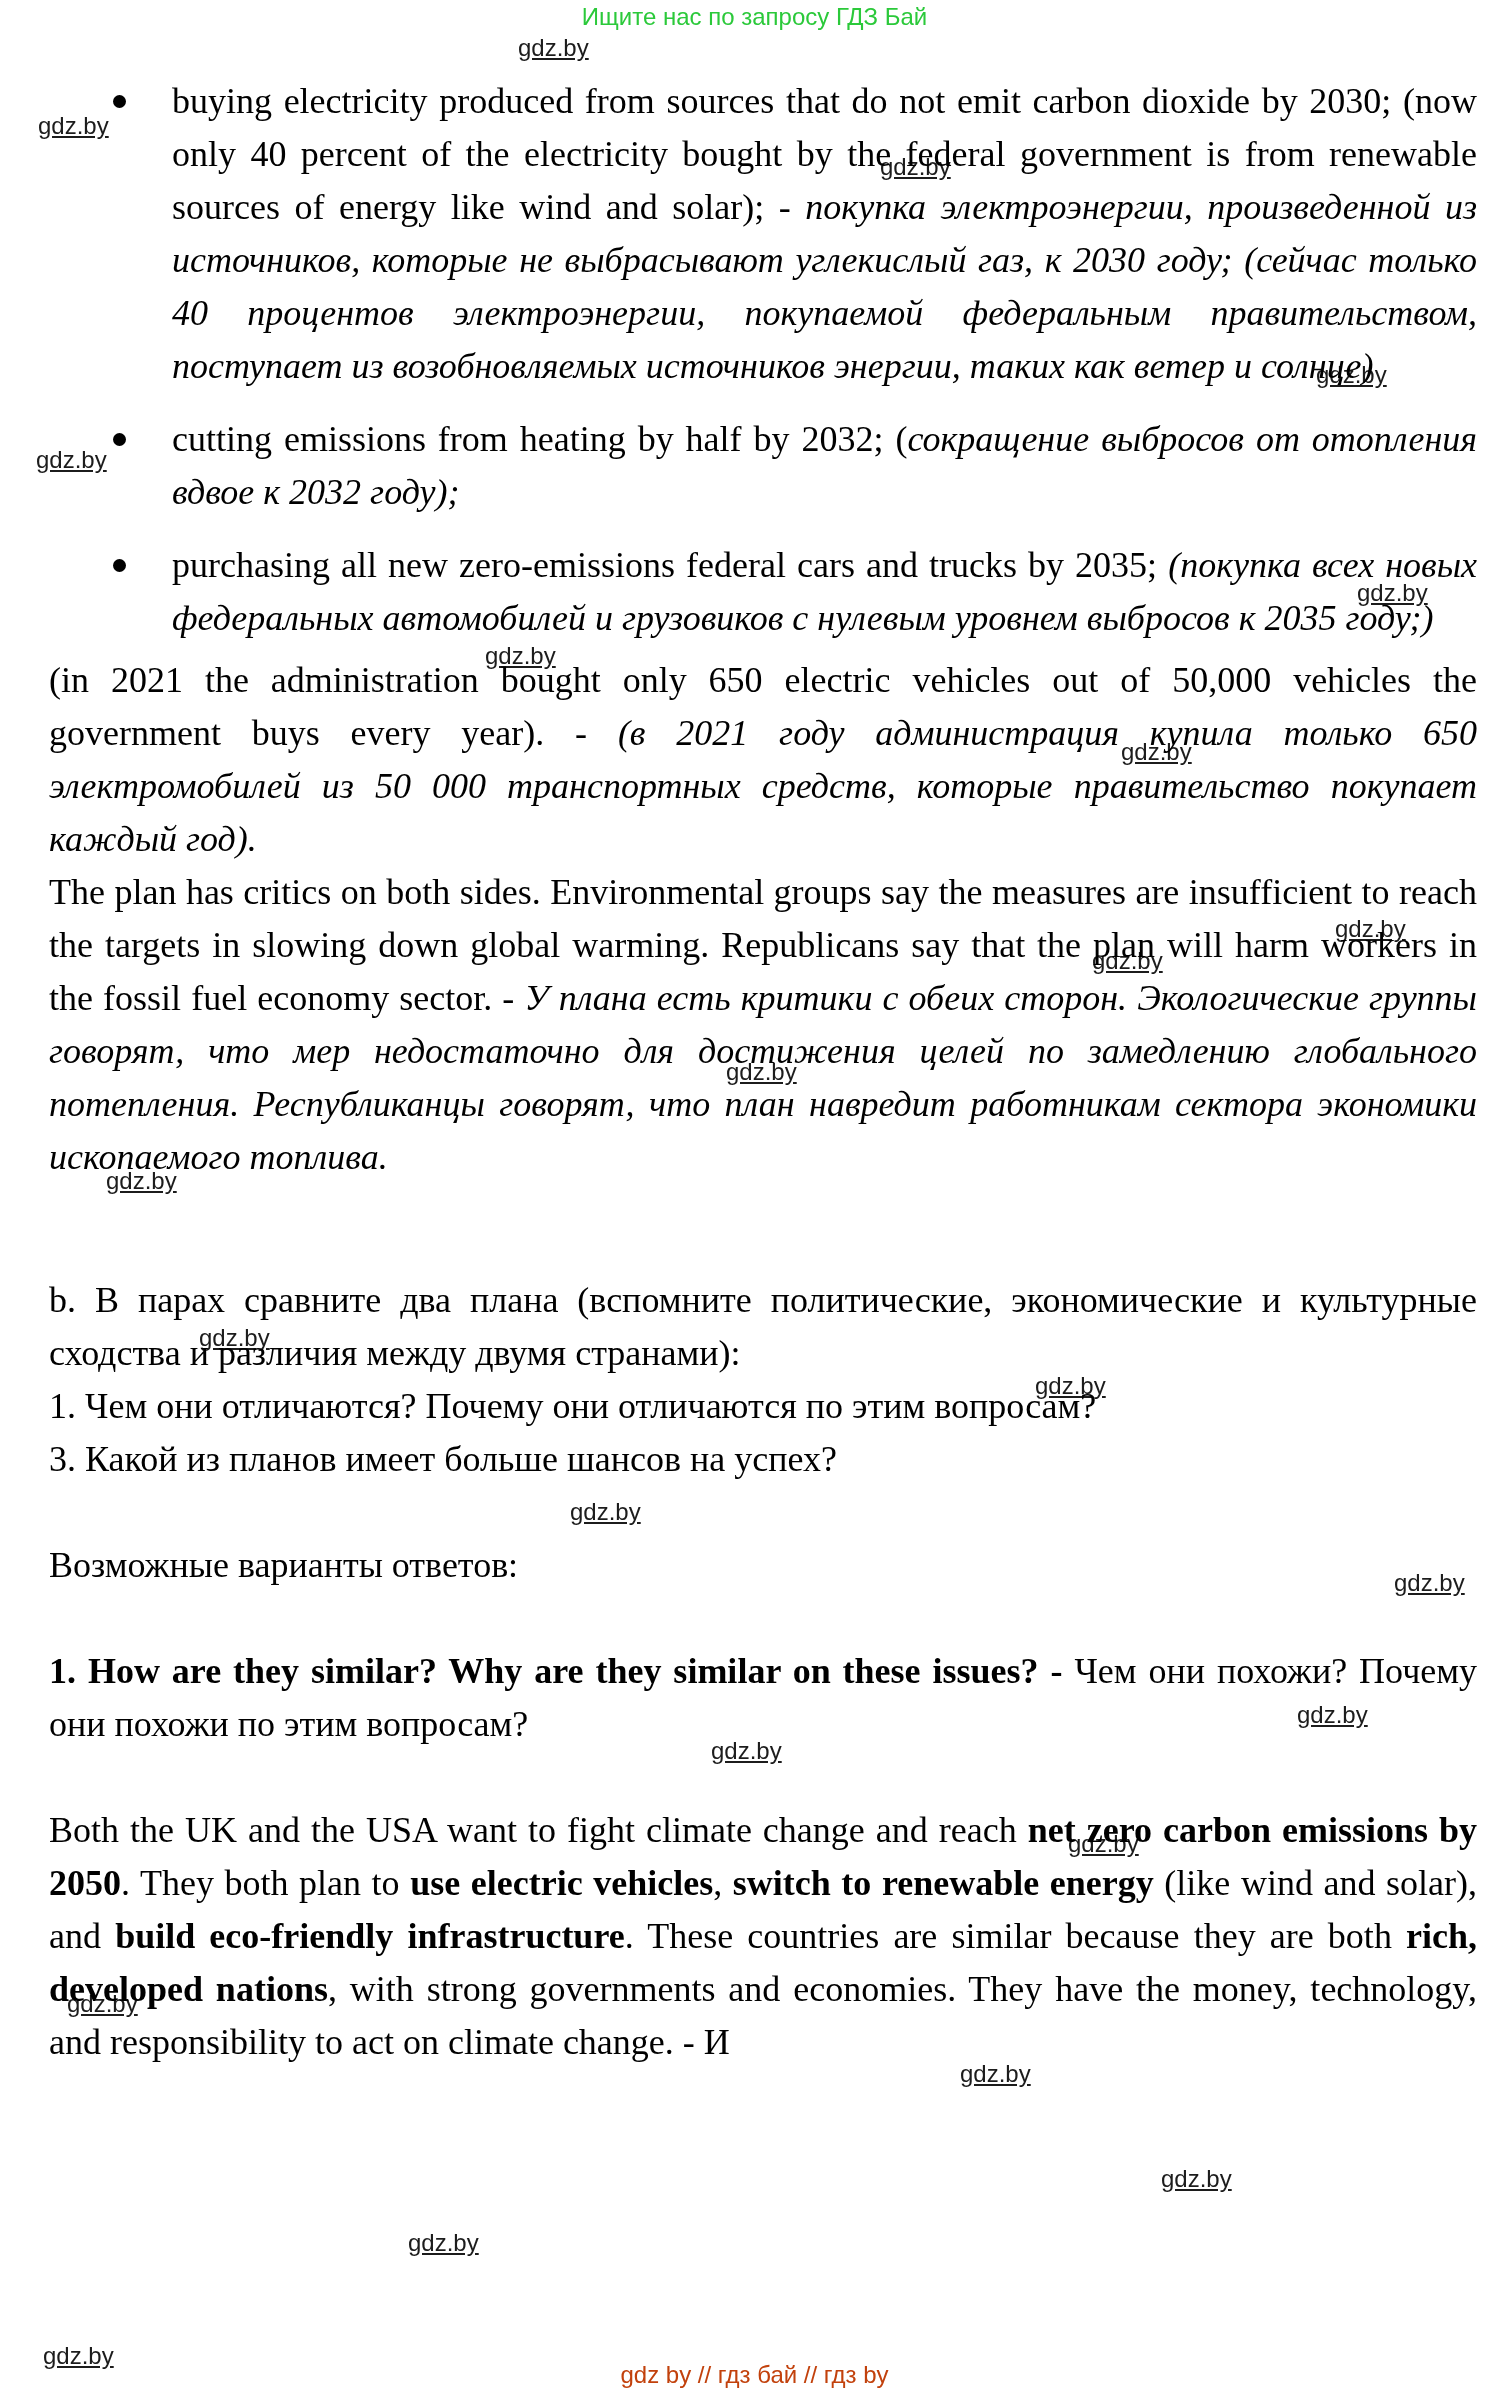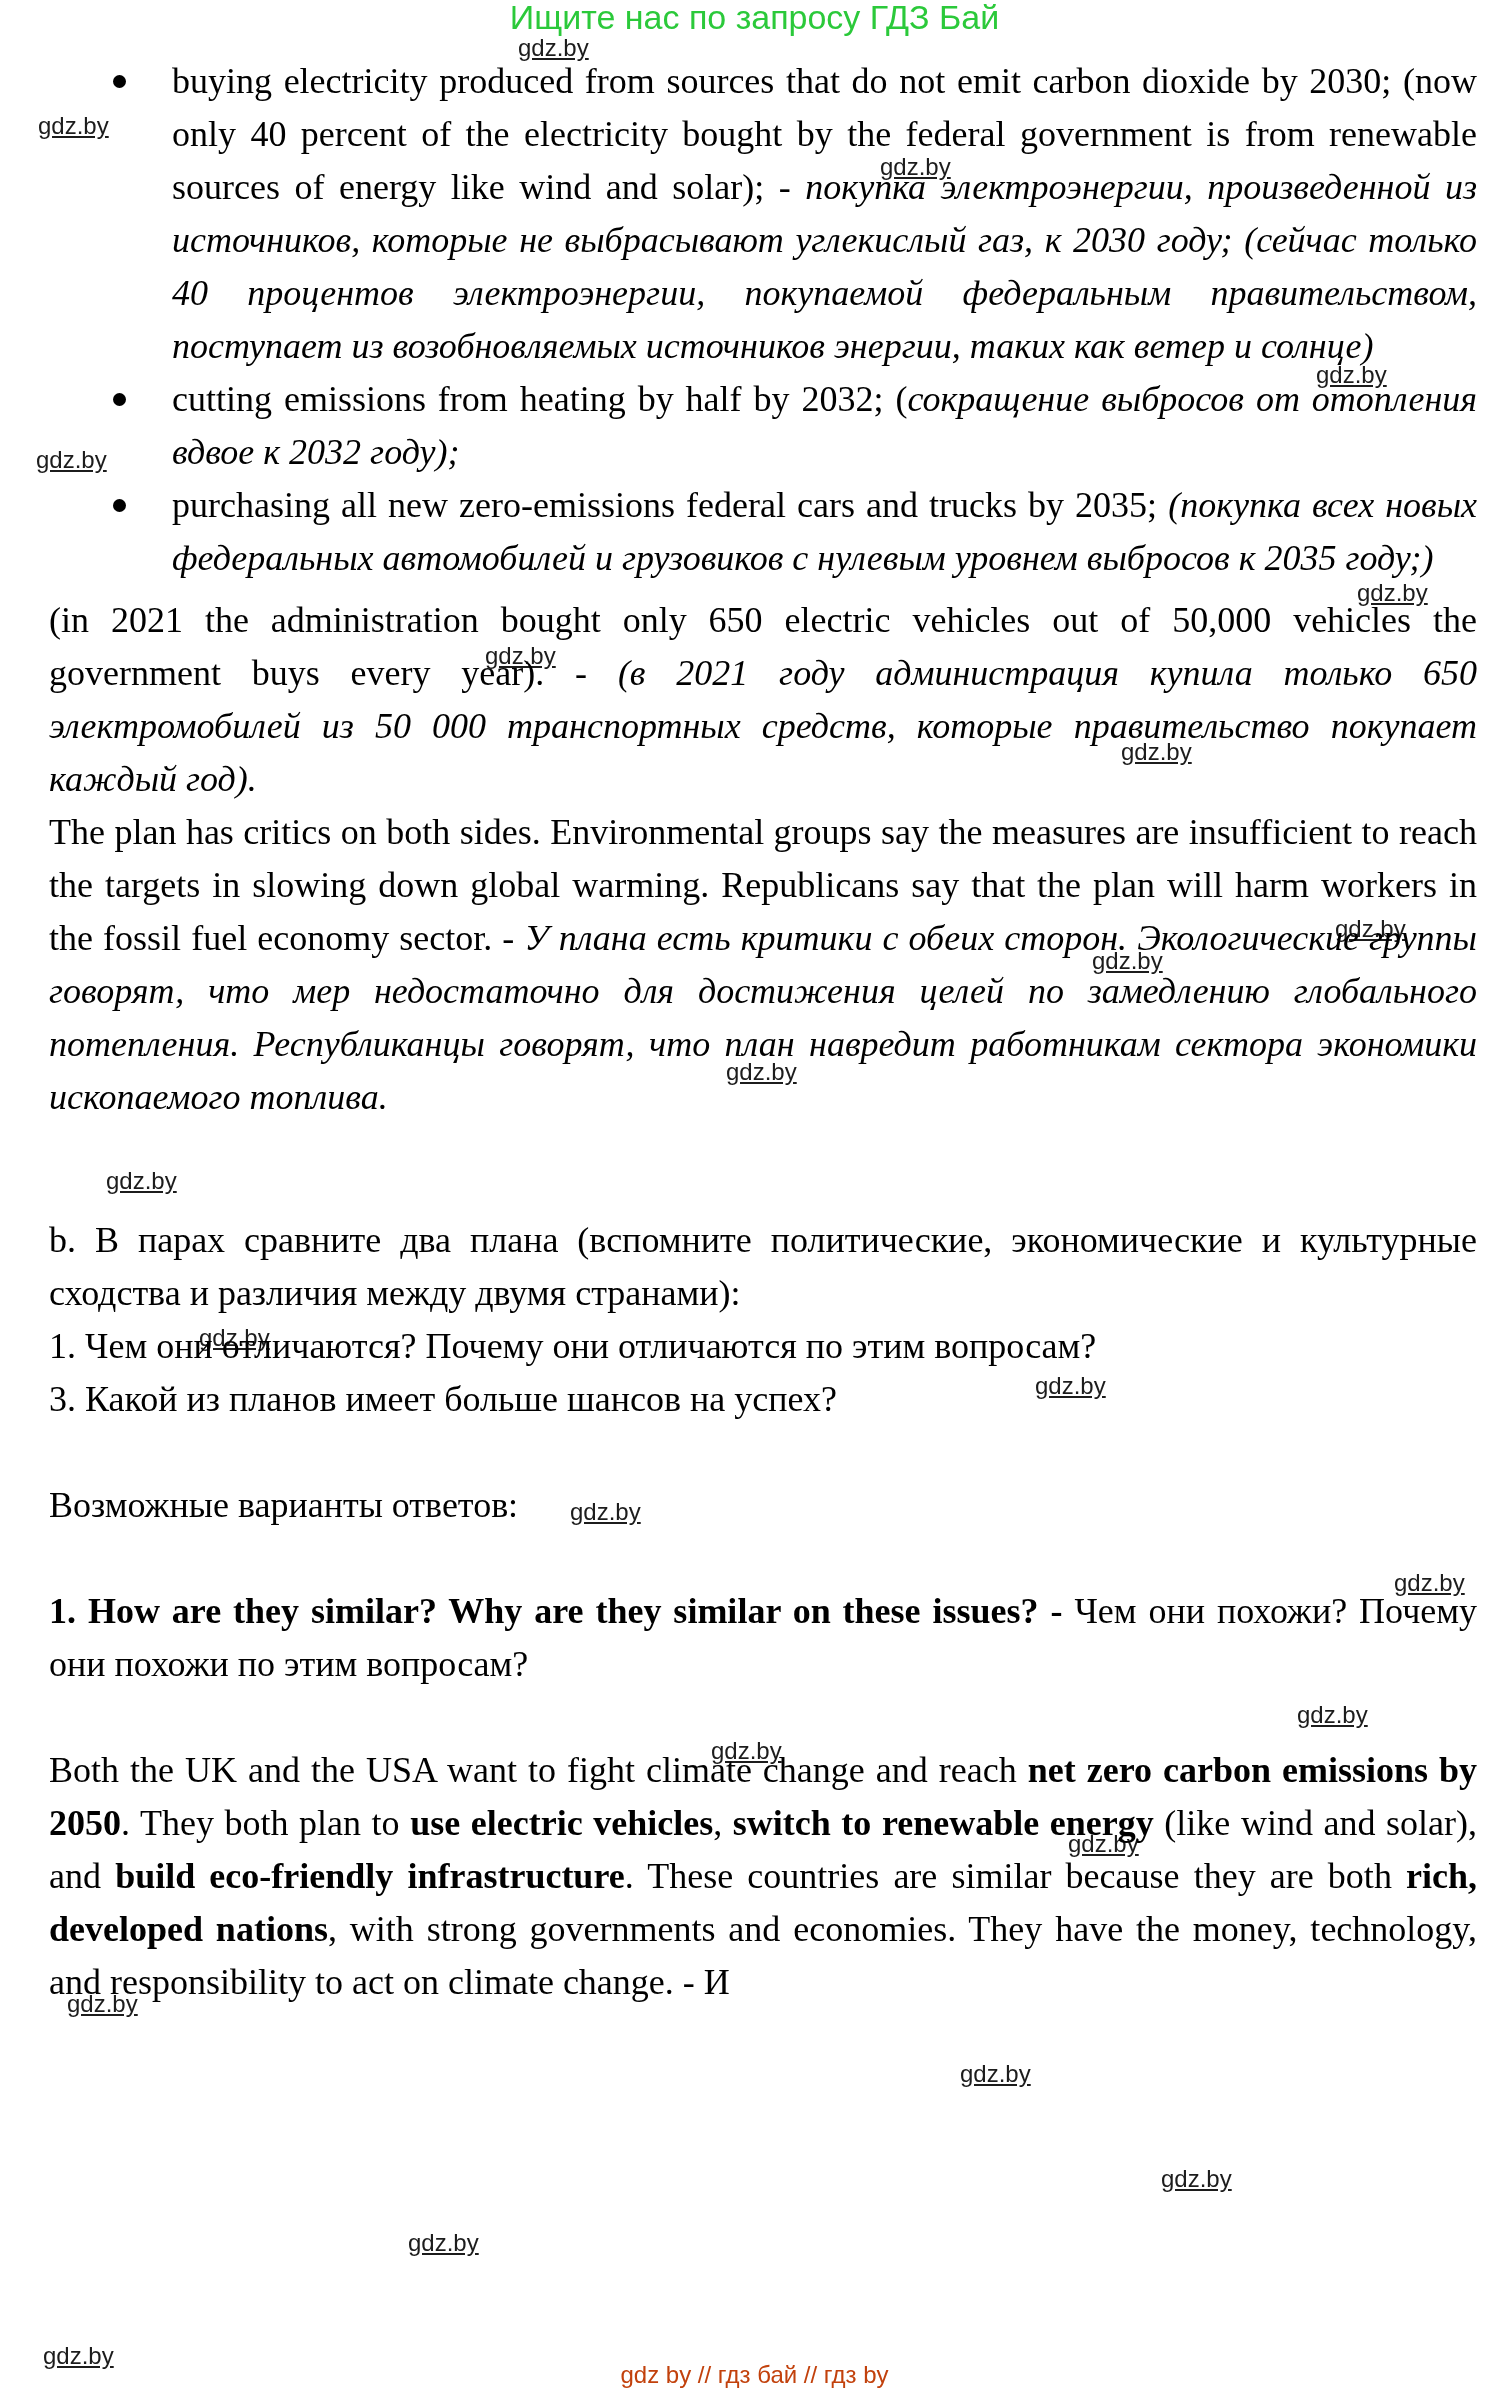--- a/index.html
+++ b/index.html
@@ -8,38 +8,38 @@
     width:1509px;height:2401px;
     background:#ffffff;
     overflow:hidden;
     font-family:"Liberation Serif",serif;
     color:#000;
   }
   .promo{
     position:absolute;top:3.1px;left:0;width:100%;
     text-align:center;
     font-family:"Liberation Sans",sans-serif;
-    font-size:34px;line-height:28px;
+    font-size:24px;line-height:28px;
   }
   .wm{
     position:absolute;
     font-family:"Liberation Sans",sans-serif;
     font-size:24px;line-height:23.6px;
     white-space:nowrap;
     text-decoration:underline;
   }
   .content{
     position:absolute;left:49px;top:55px;width:1428px;
     font-size:36px;line-height:53px;
   }
   ul.bullets{list-style:none;margin:0;padding:0;}
   .bullet-item{
     position:relative;
     padding-left:123px;
-    text-align:justify;text-align-last:left;
+    text-align:justify;text-align-last:left;margin-top:20px;
   }
   .bullet-item::before{
     content:"";
     position:absolute;left:64px;top:19.6px;
     width:13.3px;height:13.3px;border-radius:50%;background:#000;
   }
   .para{
     margin:0;
     text-align:justify;text-align-last:left;
   }

